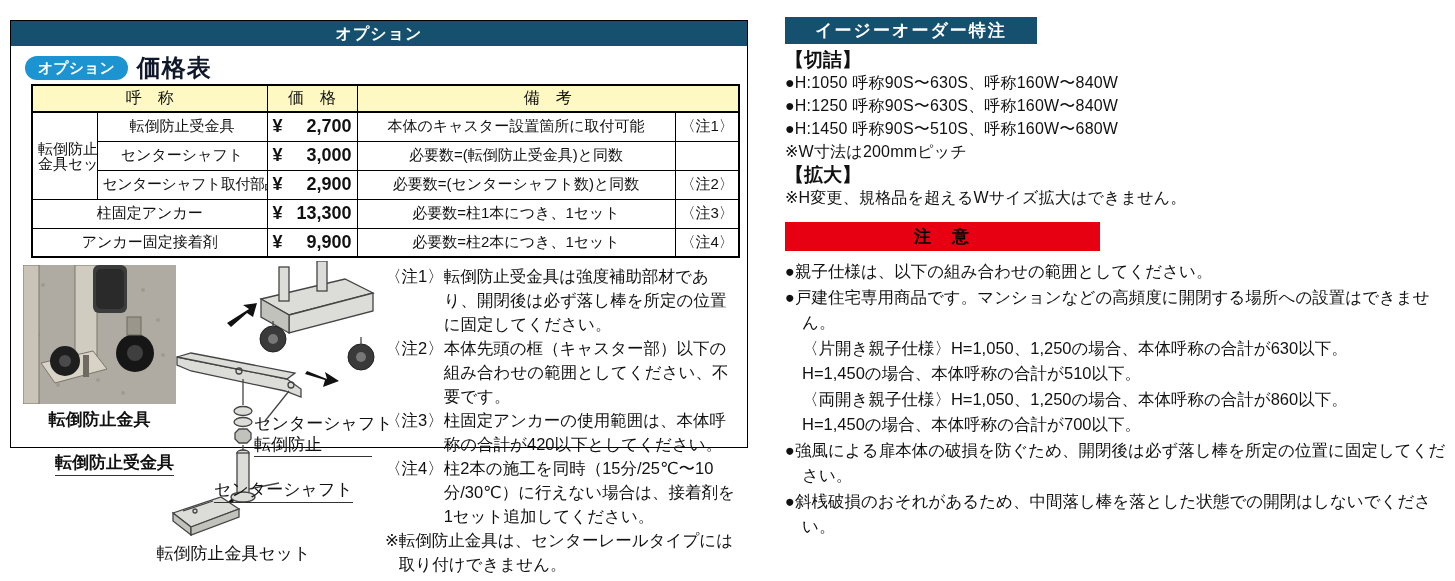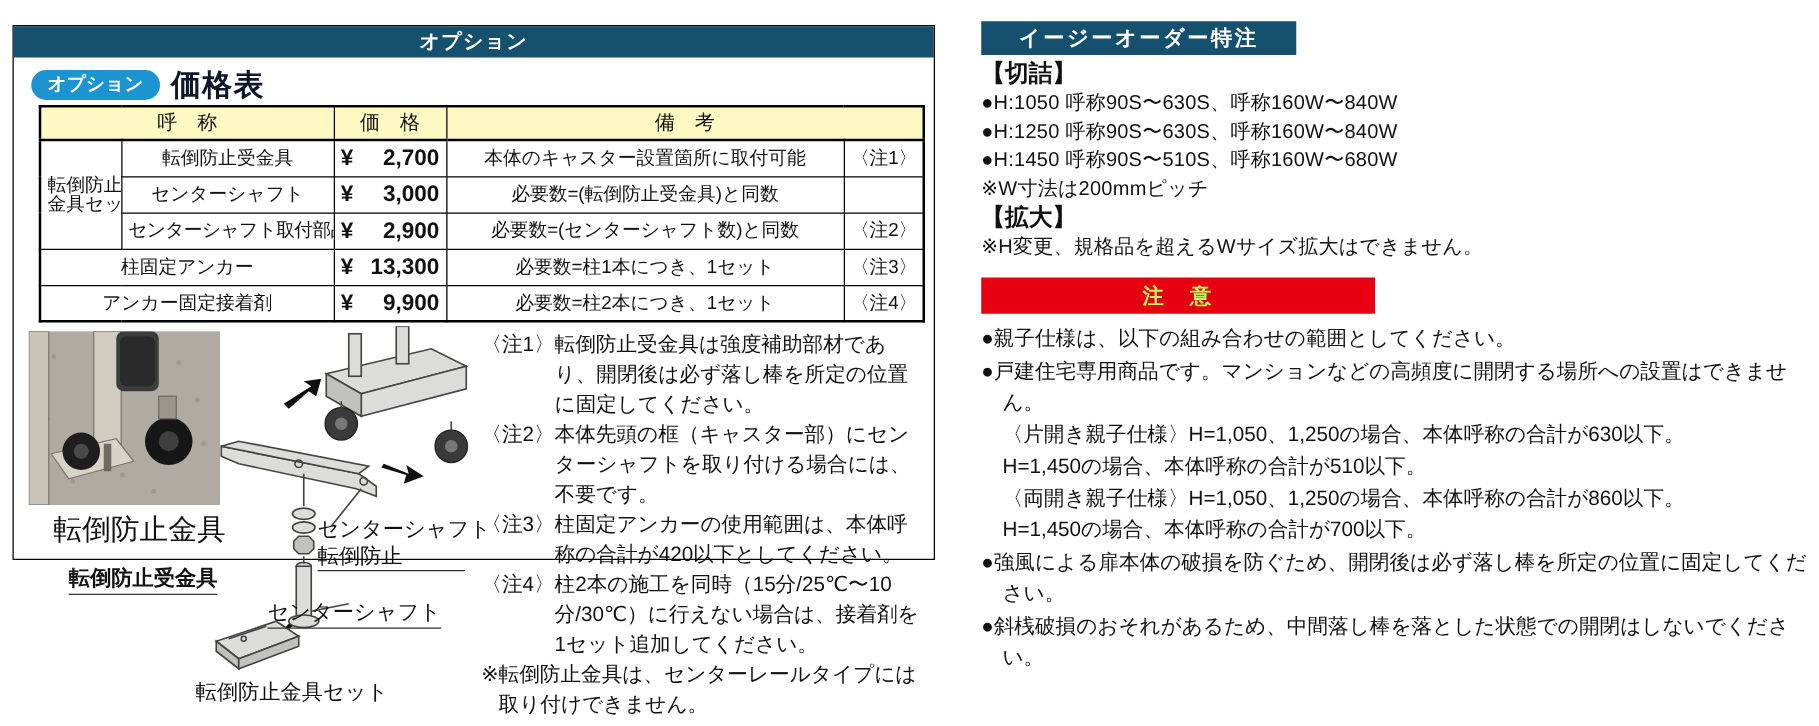--- a/index.html
+++ b/index.html
@@ -21,42 +21,42 @@
   td.group-cell { font-size:13px; line-height:15px; padding:0 2px; }
   td.name-small { font-size:12.5px; letter-spacing:-0.5px; }
   td.price-cell { padding:0 6px; }
   .price-wrap { display:flex; justify-content:space-between; align-items:center; font-weight:bold; font-size:18px; }
   td.remarks-cell { text-align:left; padding-left:7px; font-size:14.5px; }
   td.note-cell { font-size:13.5px; padding:0 2px; }
 
   
   .figure-area { position:absolute; left:0; top:240px; width:370px; height:302px; }
   .photo-box { position:absolute; left:12px; top:4px; width:153px; height:139px; }
-  .photo-caption { position:absolute; left:24px; top:147px; width:153px; text-align:center; font-size:23px; }
+  .photo-caption { position:absolute; left:12px; top:147px; width:153px; text-align:center; font-size:17px;font-weight:bold; }
   .diagram-box { position:absolute; left:158px; top:0; width:212px; height:280px; }
   .fig-label { position:absolute; font-size:17px; border-bottom:1.5px solid #333; padding-bottom:1px; white-space:nowrap; }
   .lbl-attach { left:243px; top:152px; line-height:21px; text-align:left; border-bottom:none; }
   .lbl-attach .l2 { border-bottom:1.5px solid #333; display:inline-block; padding-bottom:1px; min-width:118px; }
   .lbl-receiver { left:44px; top:190px; font-weight:bold; }
   .lbl-shaft { left:203px; top:217px; }
   .set-caption { position:absolute; left:130px; top:281px; width:185px; text-align:center; font-size:17px; white-space:nowrap; }
 
   
   .notes-col { position:absolute; left:374px; top:243px; width:356px; }
   .note-item { display:flex; font-size:16.5px; line-height:24px; }
   .note-label { flex:0 0 auto; white-space:nowrap; }
   .note-text { flex:1 1 auto; }
 
   
   .right-panel { position:absolute; left:785px; top:17px; width:668px; }
   .right-header { width:252px; height:27px; background:#15506f; color:#fff; font-weight:bold; font-size:17px; text-align:center; line-height:27px; letter-spacing:2px; }
   .eo-section { margin-top:4px; }
   .eo-heading { font-size:19px; font-weight:bold; line-height:23px; }
   .eo-line { font-size:16px; line-height:23px; letter-spacing:0.2px; }
-  .caution-bar { width:315px; height:29px; background:#e60012; color:#bef264; font-weight:bold; font-size:17px; text-align:center; line-height:29px; letter-spacing:2px; margin-top:13px; }
+  .caution-bar { width:315px; height:29px; background:#e60012; color:#000000; font-weight:bold; font-size:17px; text-align:center; line-height:29px; letter-spacing:2px; margin-top:13px; }
   .caution-list { margin-top:8px; width:668px; }
   .caution-item { font-size:16.5px; line-height:25.5px; padding-left:17px; text-indent:-17px; }
   .caution-sub { font-size:16.5px; line-height:25.5px; padding-left:17px; }
 
   svg .ln { stroke:#444; stroke-width:1.3; fill:none; }
   svg .fill-light { fill:#dcdcd8; stroke:#444; stroke-width:1.3; }
   svg .fill-mid { fill:#c2c2bc; stroke:#444; stroke-width:1.3; }
   svg .fill-dark { fill:#3a3a3a; stroke:#222; stroke-width:1; }
   svg .arrow { fill:#111; }
 </style>
@@ -244,21 +244,21 @@
       <div class="set-caption">転倒防止金具セット</div>
     </div>
 
     <div class="notes-col">
       <div class="note-item">
         <span class="note-label">〈注1〉</span>
         <span class="note-text">転倒防止受金具は強度補助部材であり、開閉後は必ず落し棒を所定の位置に固定してください。</span>
       </div>
       <div class="note-item">
         <span class="note-label">〈注2〉</span>
-        <span class="note-text">本体先頭の框（キャスター部）にセンターシャフトを取り付ける場合には、不要です。</span>
+        <span class="note-text">本体先頭の框（キャスター部）以下の組み合わせの範囲としてください、不要です。</span>
       </div>
       <div class="note-item">
         <span class="note-label">〈注3〉</span>
         <span class="note-text">柱固定アンカーの使用範囲は、本体呼称の合計が420以下としてください。</span>
       </div>
       <div class="note-item">
         <span class="note-label">〈注4〉</span>
         <span class="note-text">柱2本の施工を同時（15分/25℃〜10分/30℃）に行えない場合は、接着剤を1セット追加してください。</span>
       </div>
       <div class="note-item">

